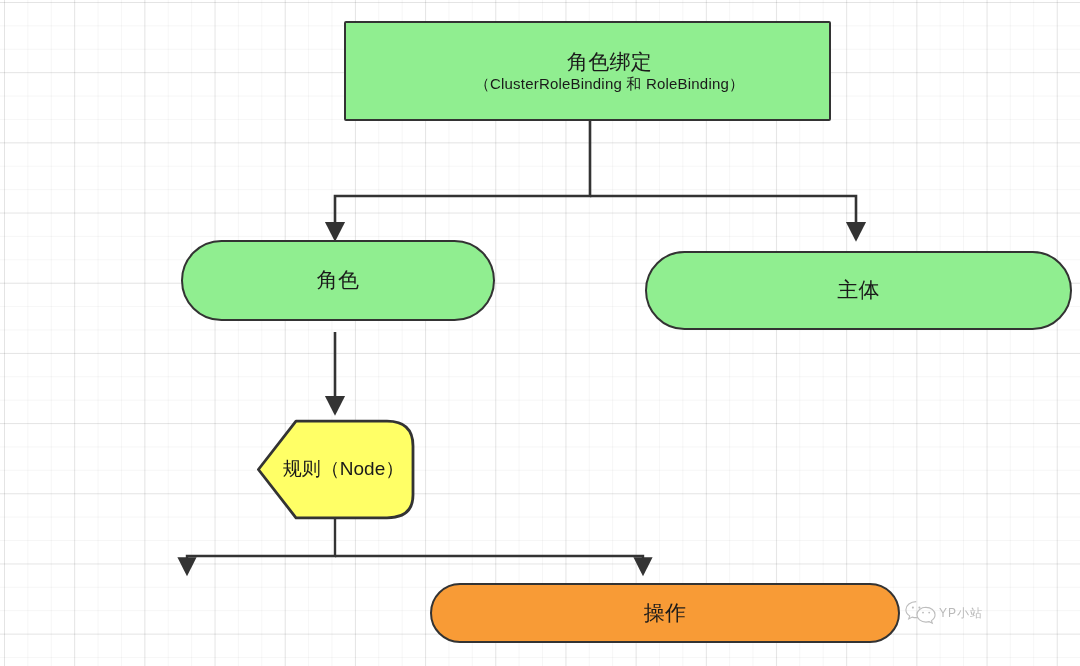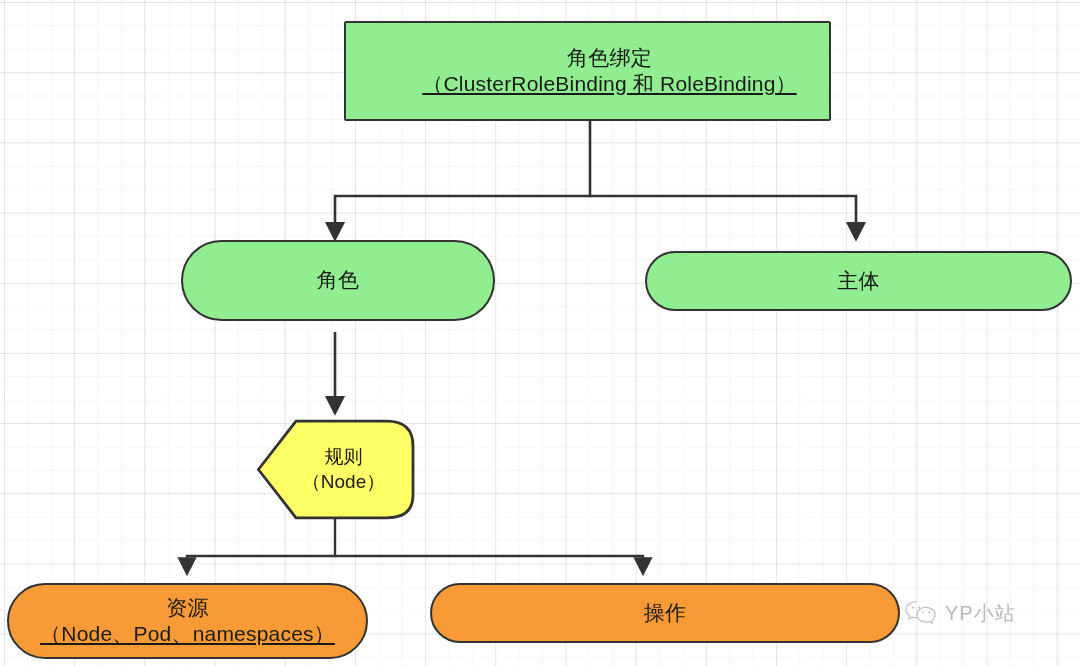--- a/index.html
+++ b/index.html
@@ -44,22 +44,21 @@
     border: 2.5px solid #333333;
     color: #1a1a1a;
     text-align: center;
     line-height: 1.25;
     letter-spacing: 0.2px;
   }
   .node .l1 {
     font-size: 21px;
   }
   .node .l2 {
-    font-size: 21px;
-    text-decoration: underline;
+    font-size: 15px;
   }
   .rect {
     border-radius: 2px;
   }
   .pill {
     border-radius: 42px;
   }
   .green {
     background: #90ee90;
   }
@@ -78,37 +77,37 @@
   }
   .hexnode .hexsvg {
     position: absolute;
     left: 0;
     top: 0;
   }
   .hexnode .hextext {
     position: relative;
     z-index: 2;
     display: flex;
-    flex-direction: column;
+    flex-direction: row;
     align-items: center;
     justify-content: center;
     width: 100%;
     height: 100%;
     padding-left: 16px;
     box-sizing: border-box;
   }
   .hexnode .l1, .hexnode .l2 {
     font-size: 19px;
   }
   #watermark {
     position: absolute;
     display: flex;
-    gap: 6px;
+    align-items: center;
     color: #b9b9b9;
-    font-size: 20px;
+    font-size: 12px;
     letter-spacing: 1px;
     user-select: none;
     white-space: nowrap;
   }
 </style>
 </head>
 <body>
 
 <div id="canvas">
 
@@ -143,45 +142,41 @@
 
   <div class="node rect green" style="left:344px; top:21px; width:487px; height:100px;padding-left:44px;">
     <div class="l1">角色绑定</div>
     <div class="l2">（ClusterRoleBinding 和 RoleBinding）</div>
   </div>
 
   <div class="node pill green" style="left:181px; top:240px; width:314px; height:81px;">
     <div class="l1">角色</div>
   </div>
 
-  <div class="node pill green" style="left:645px; top:251px; width:427px; height:60px;">
+  <div class="node pill green" style="left:645px; top:251px; width:427px; height:79px;">
     <div class="l1">主体</div>
   </div>
 
   <div class="hexnode" style="left:256px; top:419px; width:159px; height:101px;">
     <svg class="hexsvg" width="159" height="101" viewBox="0 0 159 101" xmlns="http://www.w3.org/2000/svg">
       <path d="M 40 2.2
                L 131 2.2
                Q 157 2.2 157 27
                L 157 76
                Q 157 98.8 131 98.8
                L 40 98.8
                L 2.4 50.5
                Z" fill="#ffff66" stroke="#333333" stroke-width="2.8" stroke-linejoin="round"></path>
     </svg>
     <div class="hextext">
       <div class="l1">规则</div>
       <div class="l2">（Node）</div>
     </div>
   </div>
 
-  <div class="node pill orange" style="left:7px; top:583px; width:361px; height:76px;">
-    <div class="l1">资源</div>
-    <div class="l2">（Node、Pod、namespaces）</div>
-  </div>
 
   <div class="node pill orange" style="left:430px; top:583px; width:470px; height:60px;">
     <div class="l1">操作</div>
   </div>
 
   <div id="watermark" style="left:905px; top:600px;">
     <svg width="34" height="26" viewBox="0 0 34 26" xmlns="http://www.w3.org/2000/svg">
       <g fill="none" stroke="#bdbdbd" stroke-width="1.1">
         <path d="M 11.2 1.6 C 5.4 1.6 0.9 5.3 0.9 9.7 c 0 2.5 1.5 4.7 3.8 6.2
                  l -1.0 3.0 l 3.5 -1.8 c 1.2 0.35 2.5 0.55 3.9 0.55

